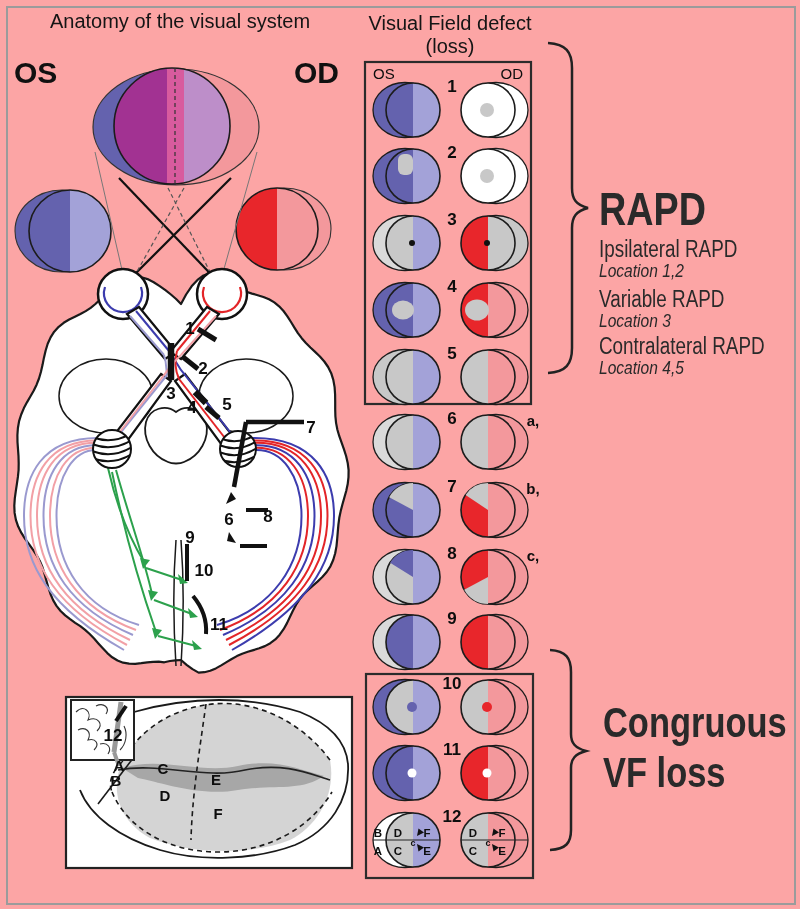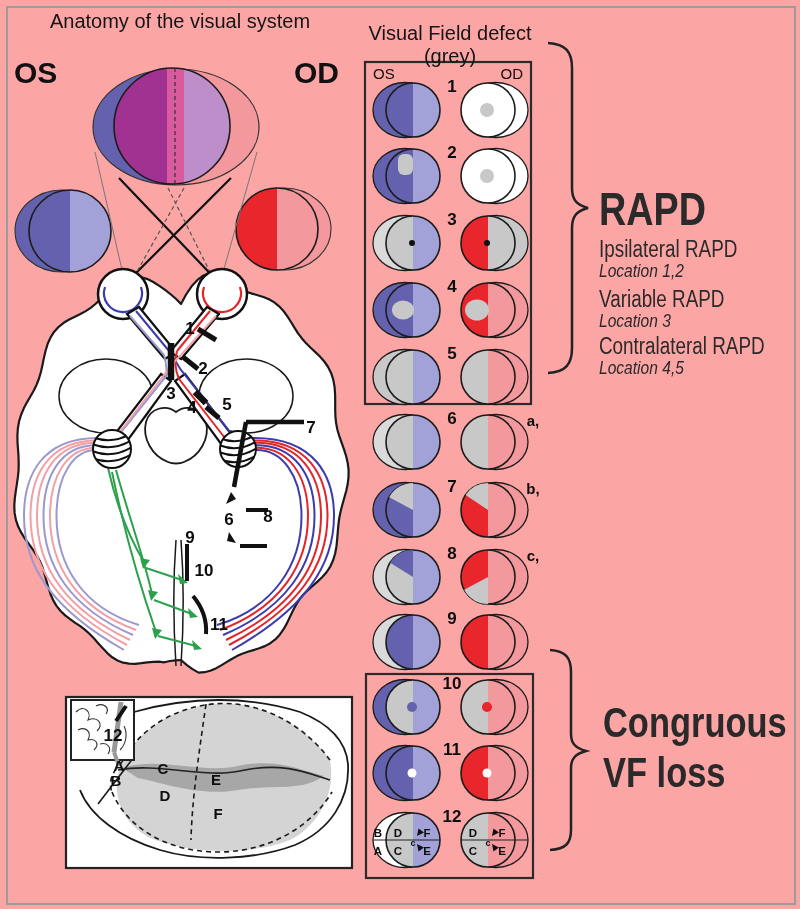--- a/index.html
+++ b/index.html
@@ -29,23 +29,23 @@
 
 <div class="page">
   <div class="pageborder"></div>
 
   <div class="txt title" style="left:10px;top:10px;width:340px;">
     <div>Anatomy of the visual system</div>
   </div>
   <div class="txt biglabel" style="left:14px;top:56px;">OS</div>
   <div class="txt biglabel" style="left:294px;top:56px;">OD</div>
 
-  <div class="txt title" style="left:355px;top:22px;width:190px;">
+  <div class="txt title" style="left:355px;top:12px;width:190px;">
     <div>Visual Field defect</div>
-    <div>(grey)</div>
+    <div>(loss)</div>
   </div>
 
   <div class="txt rapd-title cond" style="left:599px;top:182px;">RAPD</div>
   <div class="txt anno-label cond" style="left:599px;top:236px;">Ipsilateral RAPD</div>
   <div class="txt anno-loc cond" style="left:599px;top:260px;">Location 1,2</div>
   <div class="txt anno-label cond" style="left:599px;top:286px;">Variable RAPD</div>
   <div class="txt anno-loc cond" style="left:599px;top:310px;">Location 3</div>
   <div class="txt anno-label cond" style="left:599px;top:333px;">Contralateral RAPD</div>
   <div class="txt anno-loc cond" style="left:599px;top:357px;">Location 4,5</div>
 

